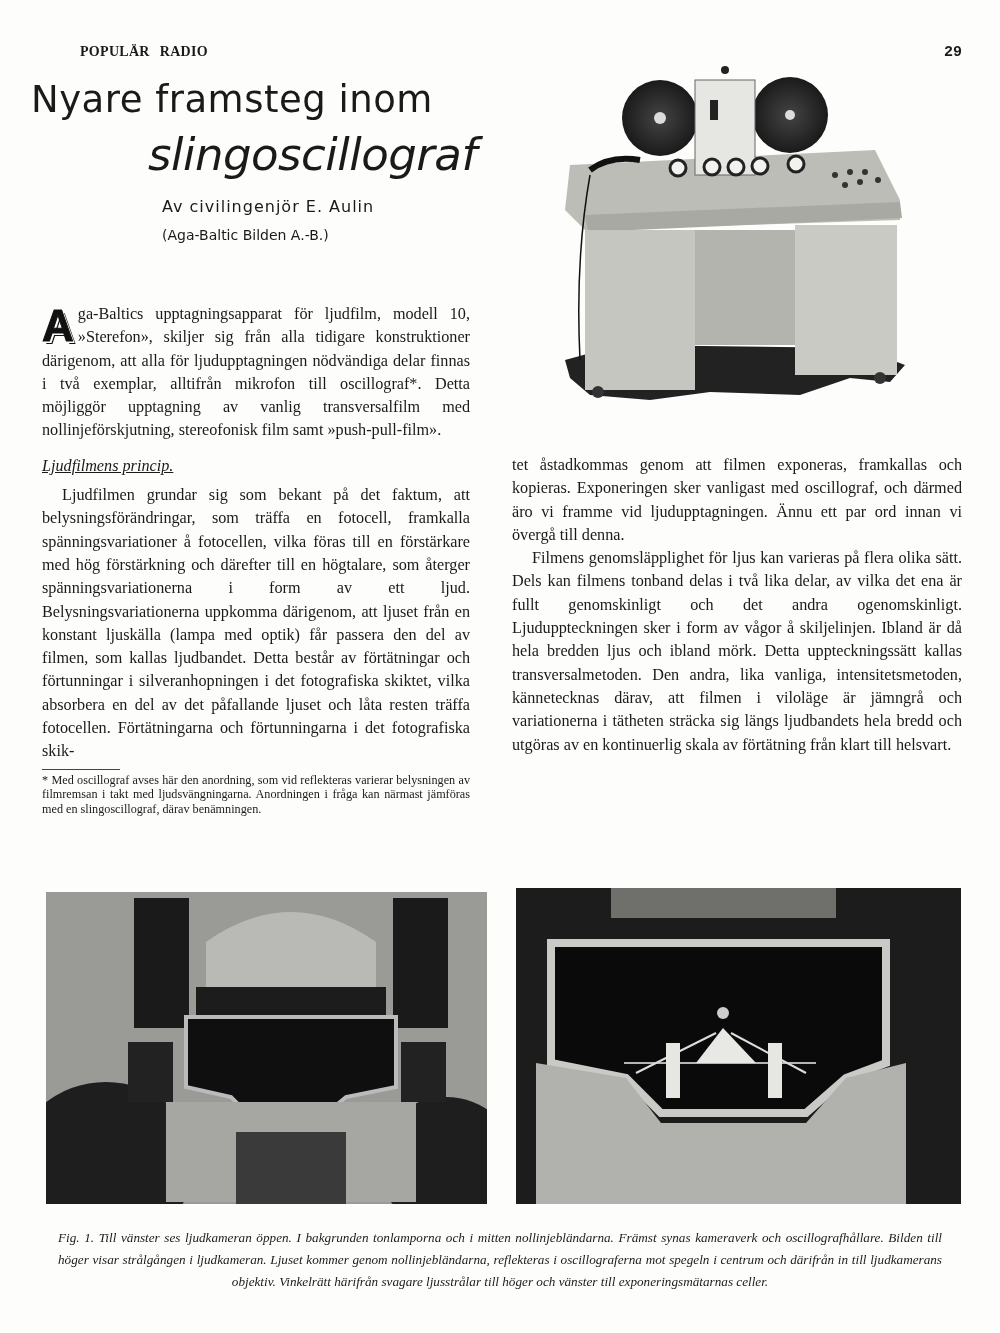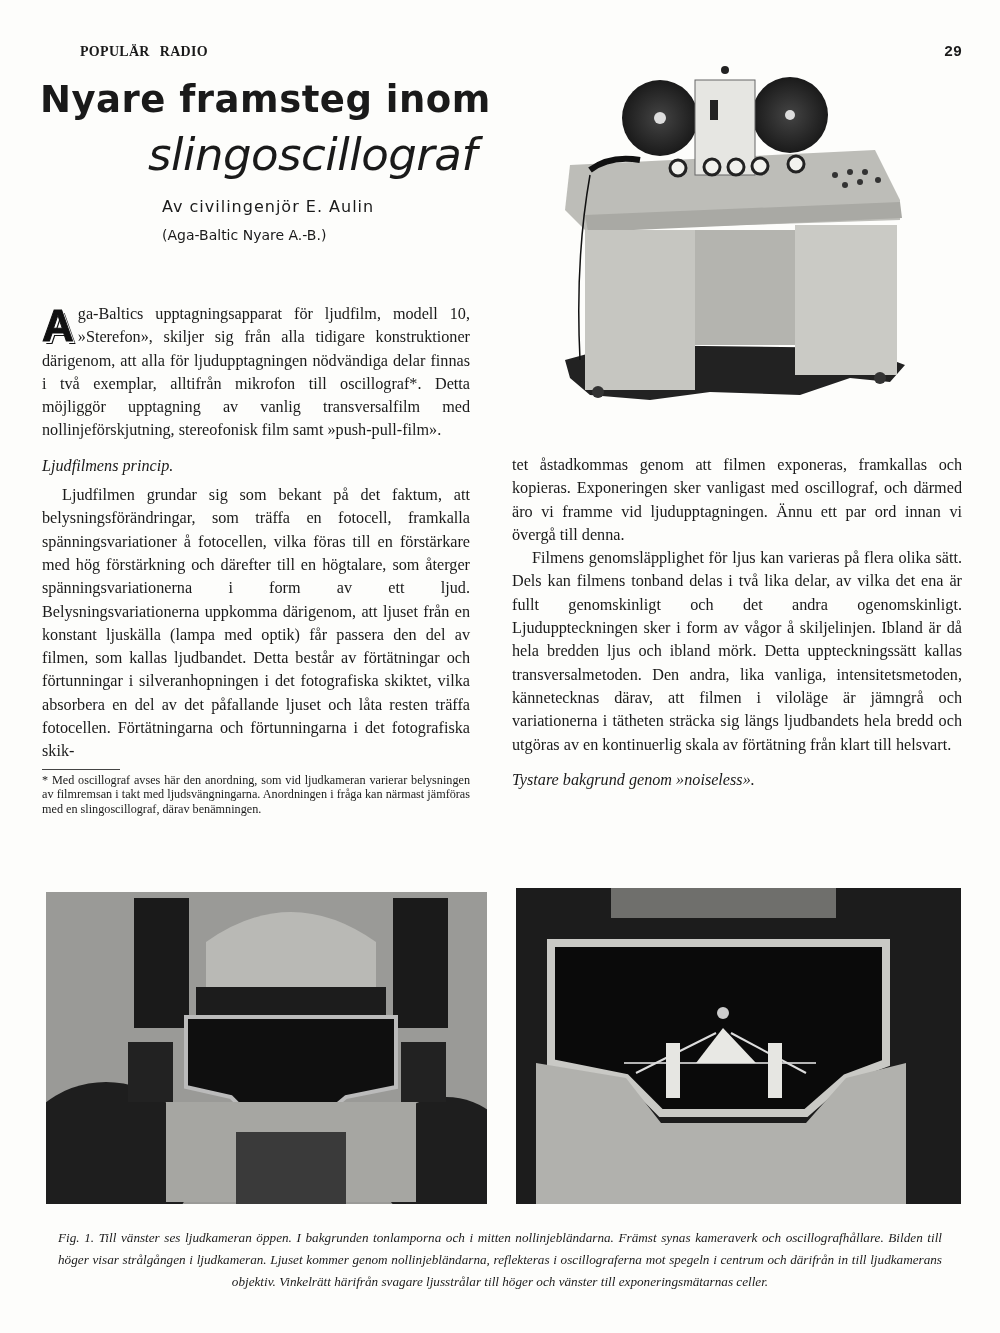--- a/index.html
+++ b/index.html
@@ -13,23 +13,23 @@
     font-family: Liberation Serif, serif;
     font-weight: bold; font-size: 14px; letter-spacing: 0.3px; margin-left: 38px;
   }
   .header-left span { margin-right: 10px; }
   .page-number {
     position: absolute; left: 944px; top: 44px;
     font-family: Liberation Mono, monospace;
     font-weight: bold; font-size: 15px;
   }
   .title-1 {
-    position: absolute; left: 40px; top: 78px;
+    position: absolute; left: 31px; top: 78px;
     font-family: "DejaVu Sans", "Liberation Sans", sans-serif;
-    font-size: 37px; font-weight: bold; letter-spacing: 0.5px; text-align: right;
+    font-size: 37px; font-weight: normal; letter-spacing: 0.5px; text-align: right;
   }
   .title-2 {
     position: absolute; left: 148px; top: 128px;
     font-family: "DejaVu Sans", "Liberation Sans", sans-serif;
     font-size: 45px; font-style: italic; font-weight: normal; letter-spacing: -0.5px;
   }
   .byline {
     position: absolute; left: 162px; top: 197px;
     font-family: "DejaVu Sans", "Liberation Sans", sans-serif;
     font-size: 16px; letter-spacing: 1px;
@@ -47,21 +47,21 @@
   .col .indent { text-indent: 20px; }
   .col-left { left: 42px; top: 303px; width: 428px; }
   .col-right { left: 512px; top: 454px; width: 450px; }
   .dropcap {
     float: left; font-family: "Liberation Sans", "DejaVu Sans", sans-serif;
     font-weight: bold; font-size: 44px; line-height: 40px;
     margin: 3px 4px 0 0; color: #111;
     -webkit-text-stroke: 1px #111;
     text-shadow: 2px 2px 0 #fff, 3px 3px 0 #111;
   }
-  .subheading { font-style: italic; margin-top: 12px !important; margin-bottom: 6px !important; }
+  .subheading { font-style: italic; margin-top: 12px !important; margin-bottom: 6px !important; text-decoration: underline; }
   .footnote-rule {
     width: 78px; height: 1px; background: #444; margin: 5px 0 3px 0;
   }
   .footnote { font-size: 12.2px; line-height: 14.5px; }
   .photo {
     position: absolute; overflow: hidden; background: #7a7a78;
   }
   .photo-machine {
     left: 560px; top: 60px; width: 360px; height: 352px; background: transparent;
   }
@@ -77,21 +77,21 @@
 <body>
 
 <div class="header-left">
   <span>POPULÄR</span><span>RADIO</span>
 </div>
 <div class="page-number">29</div>
 
 <div class="title-1">Nyare framsteg inom</div>
 <div class="title-2">slingoscillograf</div>
 <div class="byline">Av civilingenjör E. Aulin</div>
-<div class="affiliation">(Aga-Baltic Nyare A.-B.)</div>
+<div class="affiliation">(Aga-Baltic Bilden A.-B.)</div>
 
 <div class="photo photo-machine">
   <svg width="360" height="352" viewBox="0 0 360 352">
     <defs>
       <radialGradient id="reel" cx="50%" cy="50%" r="50%">
         <stop offset="0%" stop-color="#444"></stop>
           <stop offset="100%" stop-color="#1a1a1a"></stop>
       </radialGradient>
     </defs>
 
@@ -139,27 +139,26 @@
   </svg>
 </div>
 
 <div class="col col-left">
   <p>
     <span class="dropcap">A</span><span>ga-Baltics upptagningsapparat för ljudfilm, modell 10, »Sterefon», skiljer sig från alla tidigare konstruktioner därigenom, att alla för ljudupptagningen nödvändiga delar finnas i två exemplar, alltifrån mikrofon till oscillograf*. Detta möjliggör upptagning av vanlig transversalfilm med nollinjeförskjutning, stereofonisk film samt »push-pull-film».</span>
   </p>
   <p class="subheading">Ljudfilmens princip.</p>
   <p class="indent">Ljudfilmen grundar sig som bekant på det faktum, att belysningsförändringar, som träffa en fotocell, framkalla spänningsvariationer å fotocellen, vilka föras till en förstärkare med hög förstärkning och därefter till en högtalare, som återger spänningsvariationerna i form av ett ljud. Belysningsvariationerna uppkomma därigenom, att ljuset från en konstant ljuskälla (lampa med optik) får passera den del av filmen, som kallas ljudbandet. Detta består av förtätningar och förtunningar i silveranhopningen i det fotografiska skiktet, vilka absorbera en del av det påfallande ljuset och låta resten träffa fotocellen. Förtätningarna och förtunningarna i det fotografiska skik-</p>
   <div class="footnote-rule"></div>
-  <p class="footnote">* Med oscillograf avses här den anordning, som vid ljudkameran varierar belysningen av filmremsan i takt med ljudsvängningarna. Anordningen i fråga kan närmast jämföras med en slingoscillograf, därav benämningen.</p>
+  <p class="footnote">* Med oscillograf avses här den anordning, som vid reflekteras varierar belysningen av filmremsan i takt med ljudsvängningarna. Anordningen i fråga kan närmast jämföras med en slingoscillograf, därav benämningen.</p>
 </div>
 
 <div class="col col-right">
   <p>tet åstadkommas genom att filmen exponeras, framkallas och kopieras. Exponeringen sker vanligast med oscillograf, och därmed äro vi framme vid ljudupptagningen. Ännu ett par ord innan vi övergå till denna.</p>
   <p class="indent">Filmens genomsläpplighet för ljus kan varieras på flera olika sätt. Dels kan filmens tonband delas i två lika delar, av vilka det ena är fullt genomskinligt och det andra ogenomskinligt. Ljuduppteckningen sker i form av vågor å skiljelinjen. Ibland är då hela bredden ljus och ibland mörk. Detta uppteckningssätt kallas transversalmetoden. Den andra, lika vanliga, intensitetsmetoden, kännetecknas därav, att filmen i viloläge är jämngrå och variationerna i tätheten sträcka sig längs ljudbandets hela bredd och utgöras av en kontinuerlig skala av förtätning från klart till helsvart.</p>
-  <p class="subheading">Tystare bakgrund genom »noiseless».</p>
 </div>
 
 <div class="photo photo-left">
   <svg width="441" height="312" viewBox="0 0 441 312">
     <rect width="441" height="312" fill="#9a9a97"></rect>
     <ellipse cx="60" cy="270" rx="90" ry="80" fill="#1e1e1e"></ellipse>
     <ellipse cx="400" cy="270" rx="70" ry="65" fill="#1e1e1e"></ellipse>
     <rect x="88" y="6" width="55" height="130" fill="#1a1a1a"></rect>
     <rect x="347" y="6" width="55" height="130" fill="#1a1a1a"></rect>
     <rect x="82" y="150" width="45" height="60" fill="#222"></rect>

